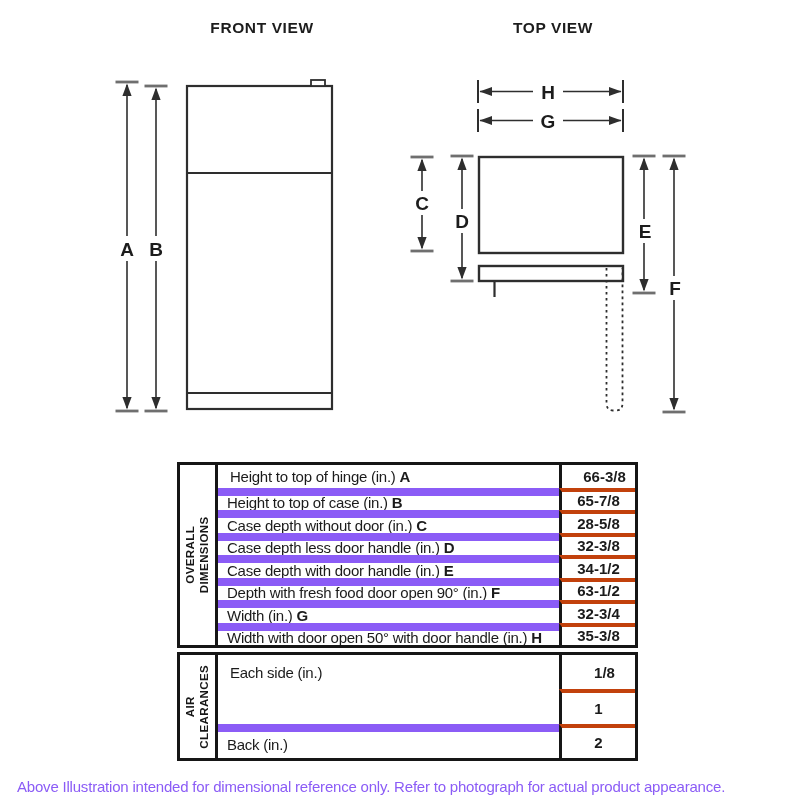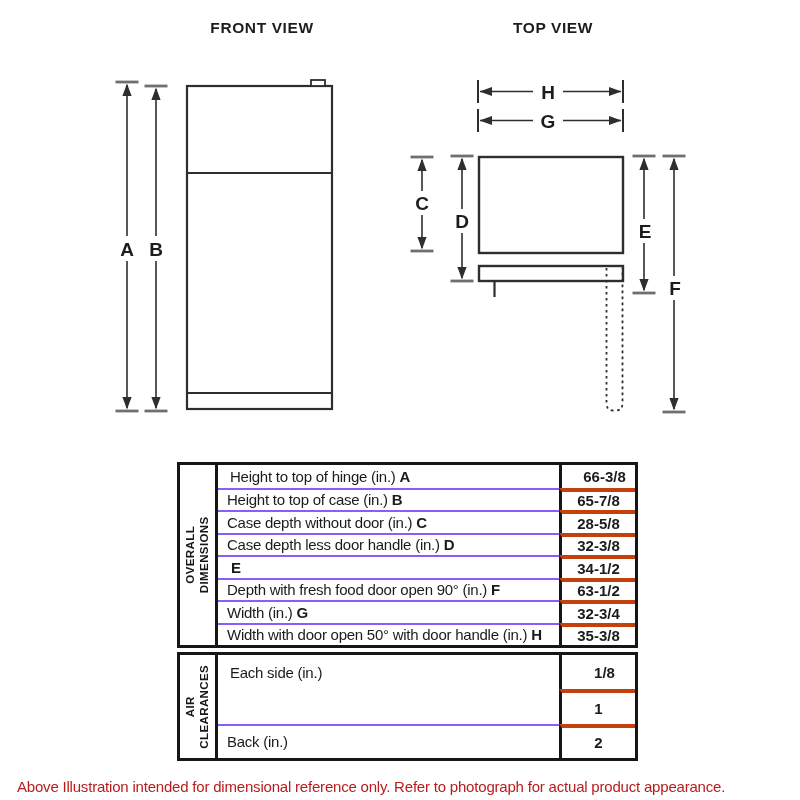--- a/index.html
+++ b/index.html
@@ -25,33 +25,33 @@
   .sec1 .gcell{grid-row:1/span 8;}
   .sec2 .gcell{grid-row:1/span 3;}
   .gtext{
     transform:rotate(-90deg);white-space:nowrap;text-align:center;
     font-weight:bold;font-size:11.5px;letter-spacing:.4px;line-height:1.2;color:#161616;
   }
   .gtext span{display:block;}
   .dcell{
     grid-column:2;display:flex;align-items:center;
     padding-left:9px;font-size:15px;letter-spacing:-.25px;
-    border-top:2px solid #8b5cf6;box-sizing:border-box;white-space:nowrap;overflow:hidden;
+    border-top:8px solid #8b5cf6;box-sizing:border-box;white-space:nowrap;overflow:hidden;
   }
   .vcell{
     grid-column:3;display:flex;align-items:center;justify-content:center;
     font-weight:bold;font-size:15px;
     border-top:4px solid #c2410c;border-left:3px solid #161616;box-sizing:border-box;
   }
   .row-first{border-top:none;padding-left:12px;}
   .key{margin-left:4px;font-weight:bold;}
 
   .footnote{
     position:absolute;left:17px;top:778px;width:778px;
-    font-size:15px;letter-spacing:-.2px;color:#b91c1c;white-space:nowrap;
+    font-size:15px;letter-spacing:-.2px;color:#8b5cf6;white-space:nowrap;
   }
 </style>
 </head>
 <body>
 
 <svg class="diagram" width="800" height="456" viewBox="0 0 800 456">
 
   <text x="262" y="33" text-anchor="middle" font-size="15.5" font-weight="bold" letter-spacing="0.6" fill="#1c1c1c">FRONT VIEW</text>
   <text x="553" y="33" text-anchor="middle" font-size="15.5" font-weight="bold" letter-spacing="0.6" fill="#1c1c1c">TOP VIEW</text>
 
@@ -176,20 +176,21 @@
     </div>
   <div class="vcell">28-5/8</div>
 
   <div class="dcell">
       <span>Case depth less door handle (in.)</span>
       <b class="key">D</b>
     </div>
   <div class="vcell">32-3/8</div>
 
   <div class="dcell">
+      <span>Case depth with door handle (in.)</span>
       <b class="key">E</b>
     </div>
   <div class="vcell">34-1/2</div>
 
   <div class="dcell">
       <span>Depth with fresh food door open 90° (in.)</span>
       <b class="key">F</b>
     </div>
   <div class="vcell">63-1/2</div>
 

